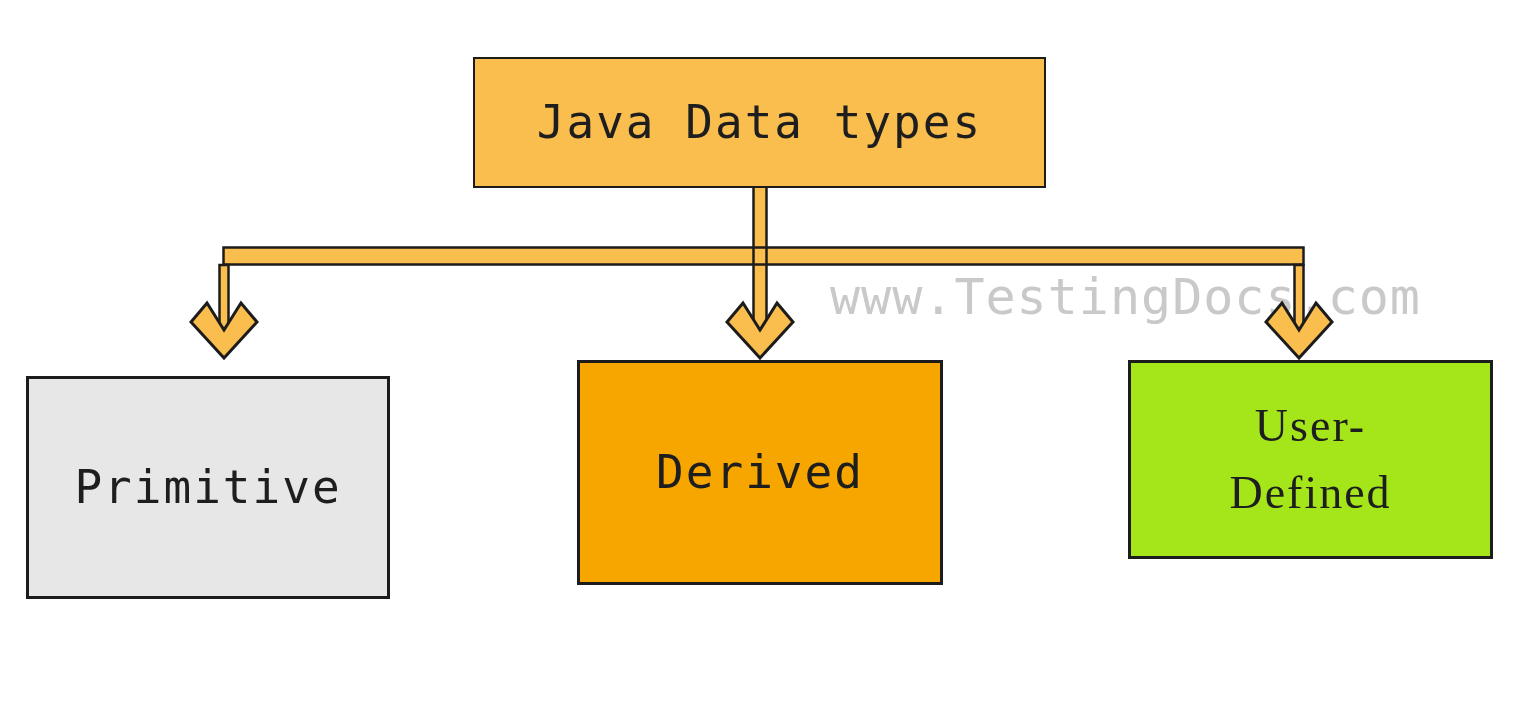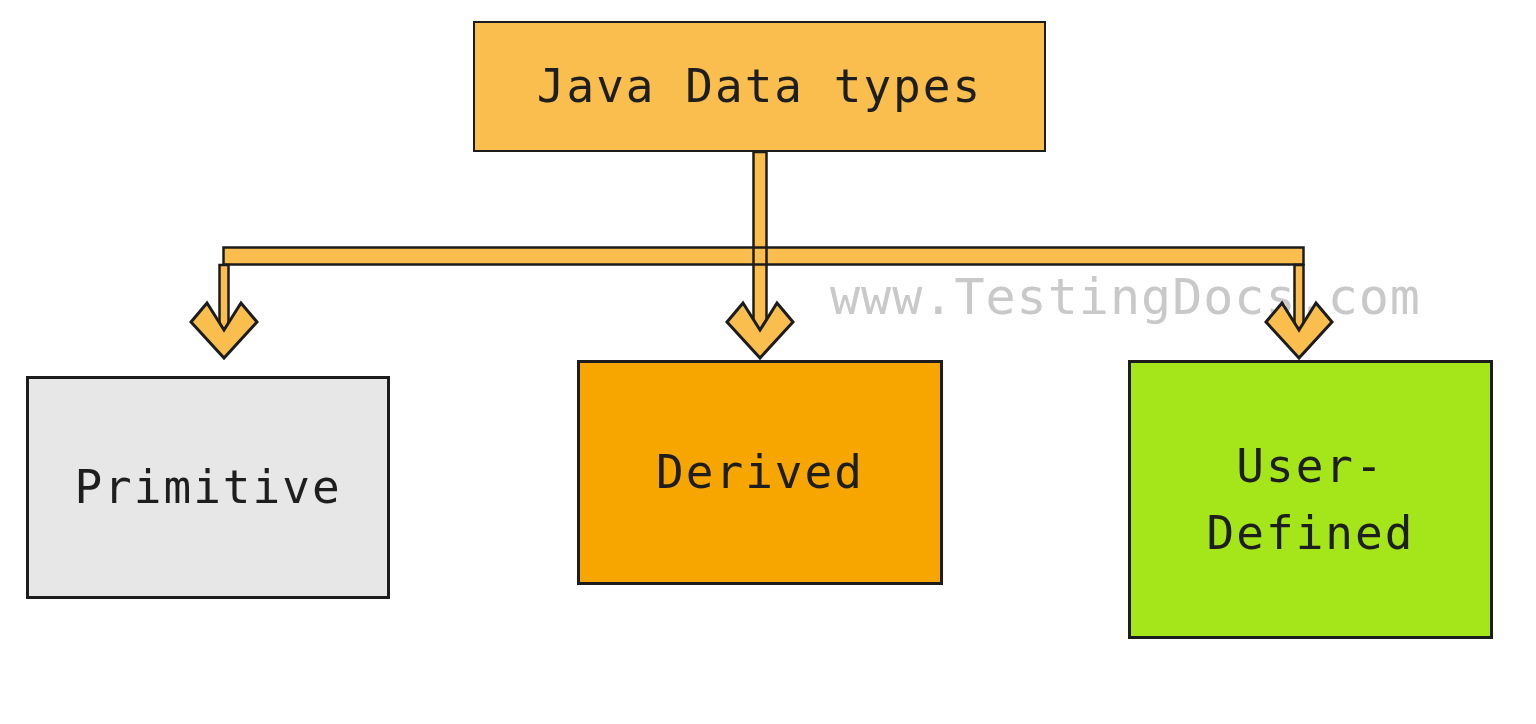--- a/index.html
+++ b/index.html
@@ -22,21 +22,21 @@
     text-align: center;
     color: #1e1e1e;
     font-size: 46px;
     letter-spacing: 2px;
     line-height: 1.45;
     white-space: pre-line;
   }
   #root-node   { left: 473px;  top: 21px;  width: 573px; height: 131px; border-width: 2.5px; }
   #node-primitive    { left: 26px;   top: 360px; width: 364px; height: 223px; margin-top: 16px; }
   #node-derived      { left: 577px;  top: 360px; width: 366px; height: 225px; }
-  #node-user-defined { left: 1128px; top: 360px; width: 365px; height: 279px; }
+  #node-user-defined { left: 1128px; top: 360px; width: 365px; height: 199px; font-family: Liberation Serif, serif; }
   #watermark {
     position: absolute;
     left: 830px;
     top: 268px;
     font-size: 50px;
     letter-spacing: 1px;
     color: #c9c9c9;
     white-space: nowrap;
   }
   #connector-svg {
@@ -69,21 +69,21 @@
       <rect x="1294.5" y="265" width="9" height="80"></rect>
     </g>
 
     <g stroke-width="3" stroke-linejoin="miter" fill="#f9be4e" stroke="#1c1c1c">
       <path transform="translate(224,358)" d="M0 0 L-33 -36 L-17 -55 L0 -28 L17 -55 L33 -36 Z"></path>
       <path transform="translate(760,358)" d="M0 0 L-33 -36 L-17 -55 L0 -28 L17 -55 L33 -36 Z"></path>
       <path transform="translate(1299,358)" d="M0 0 L-33 -36 L-17 -55 L0 -28 L17 -55 L33 -36 Z"></path>
     </g>
   </svg>
 
-  <div id="root-node" class="node" style="background-color: rgb(249, 190, 78); border-color: rgb(28, 28, 28); color: rgb(30, 30, 30);">
+  <div id="root-node" class="node" style="background-color: rgb(249, 190, 78); border-color: rgb(28, 28, 28); color: rgb(30, 30, 30); margin-top: 36px;">
     <span>Java Data types</span>
   </div>
 
   <div id="node-primitive" class="node" style="background-color: rgb(232, 231, 231); border-color: rgb(28, 28, 28); color: rgb(30, 30, 30);">
     <span>Primitive</span>
   </div>
 
   <div id="node-derived" class="node" style="background-color: rgb(247, 166, 0); border-color: rgb(28, 28, 28); color: rgb(30, 30, 30);">
     <span>Derived</span>
   </div>

